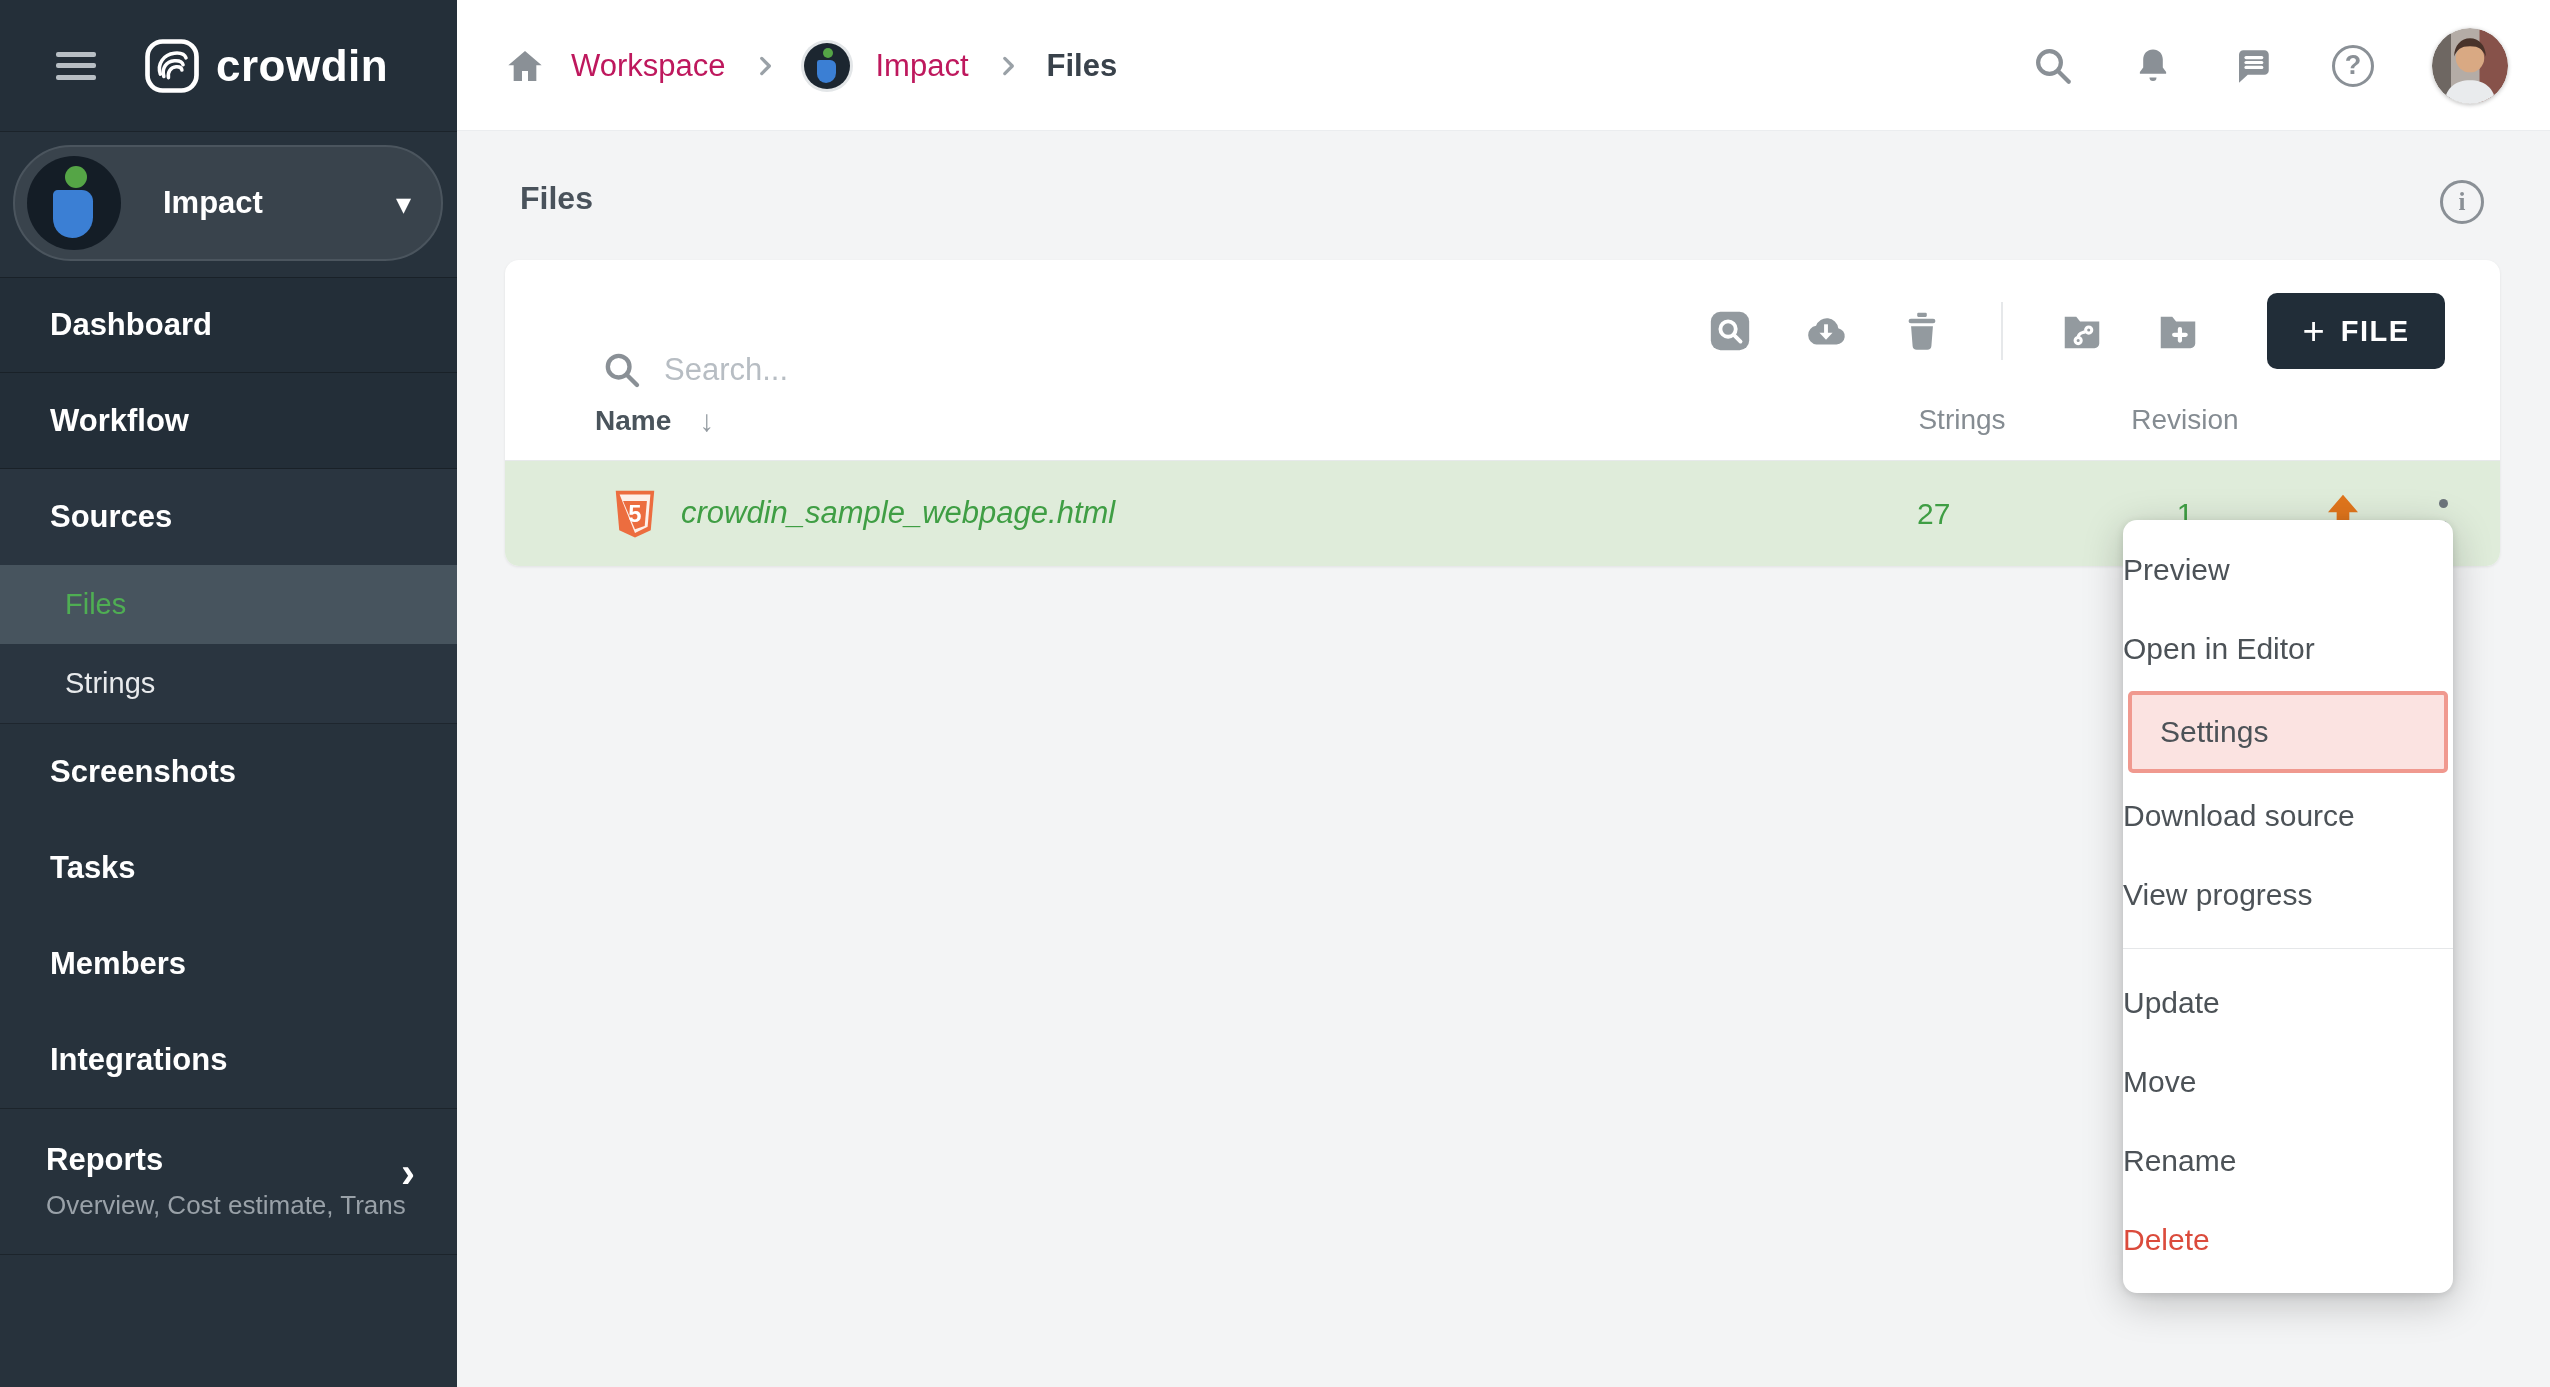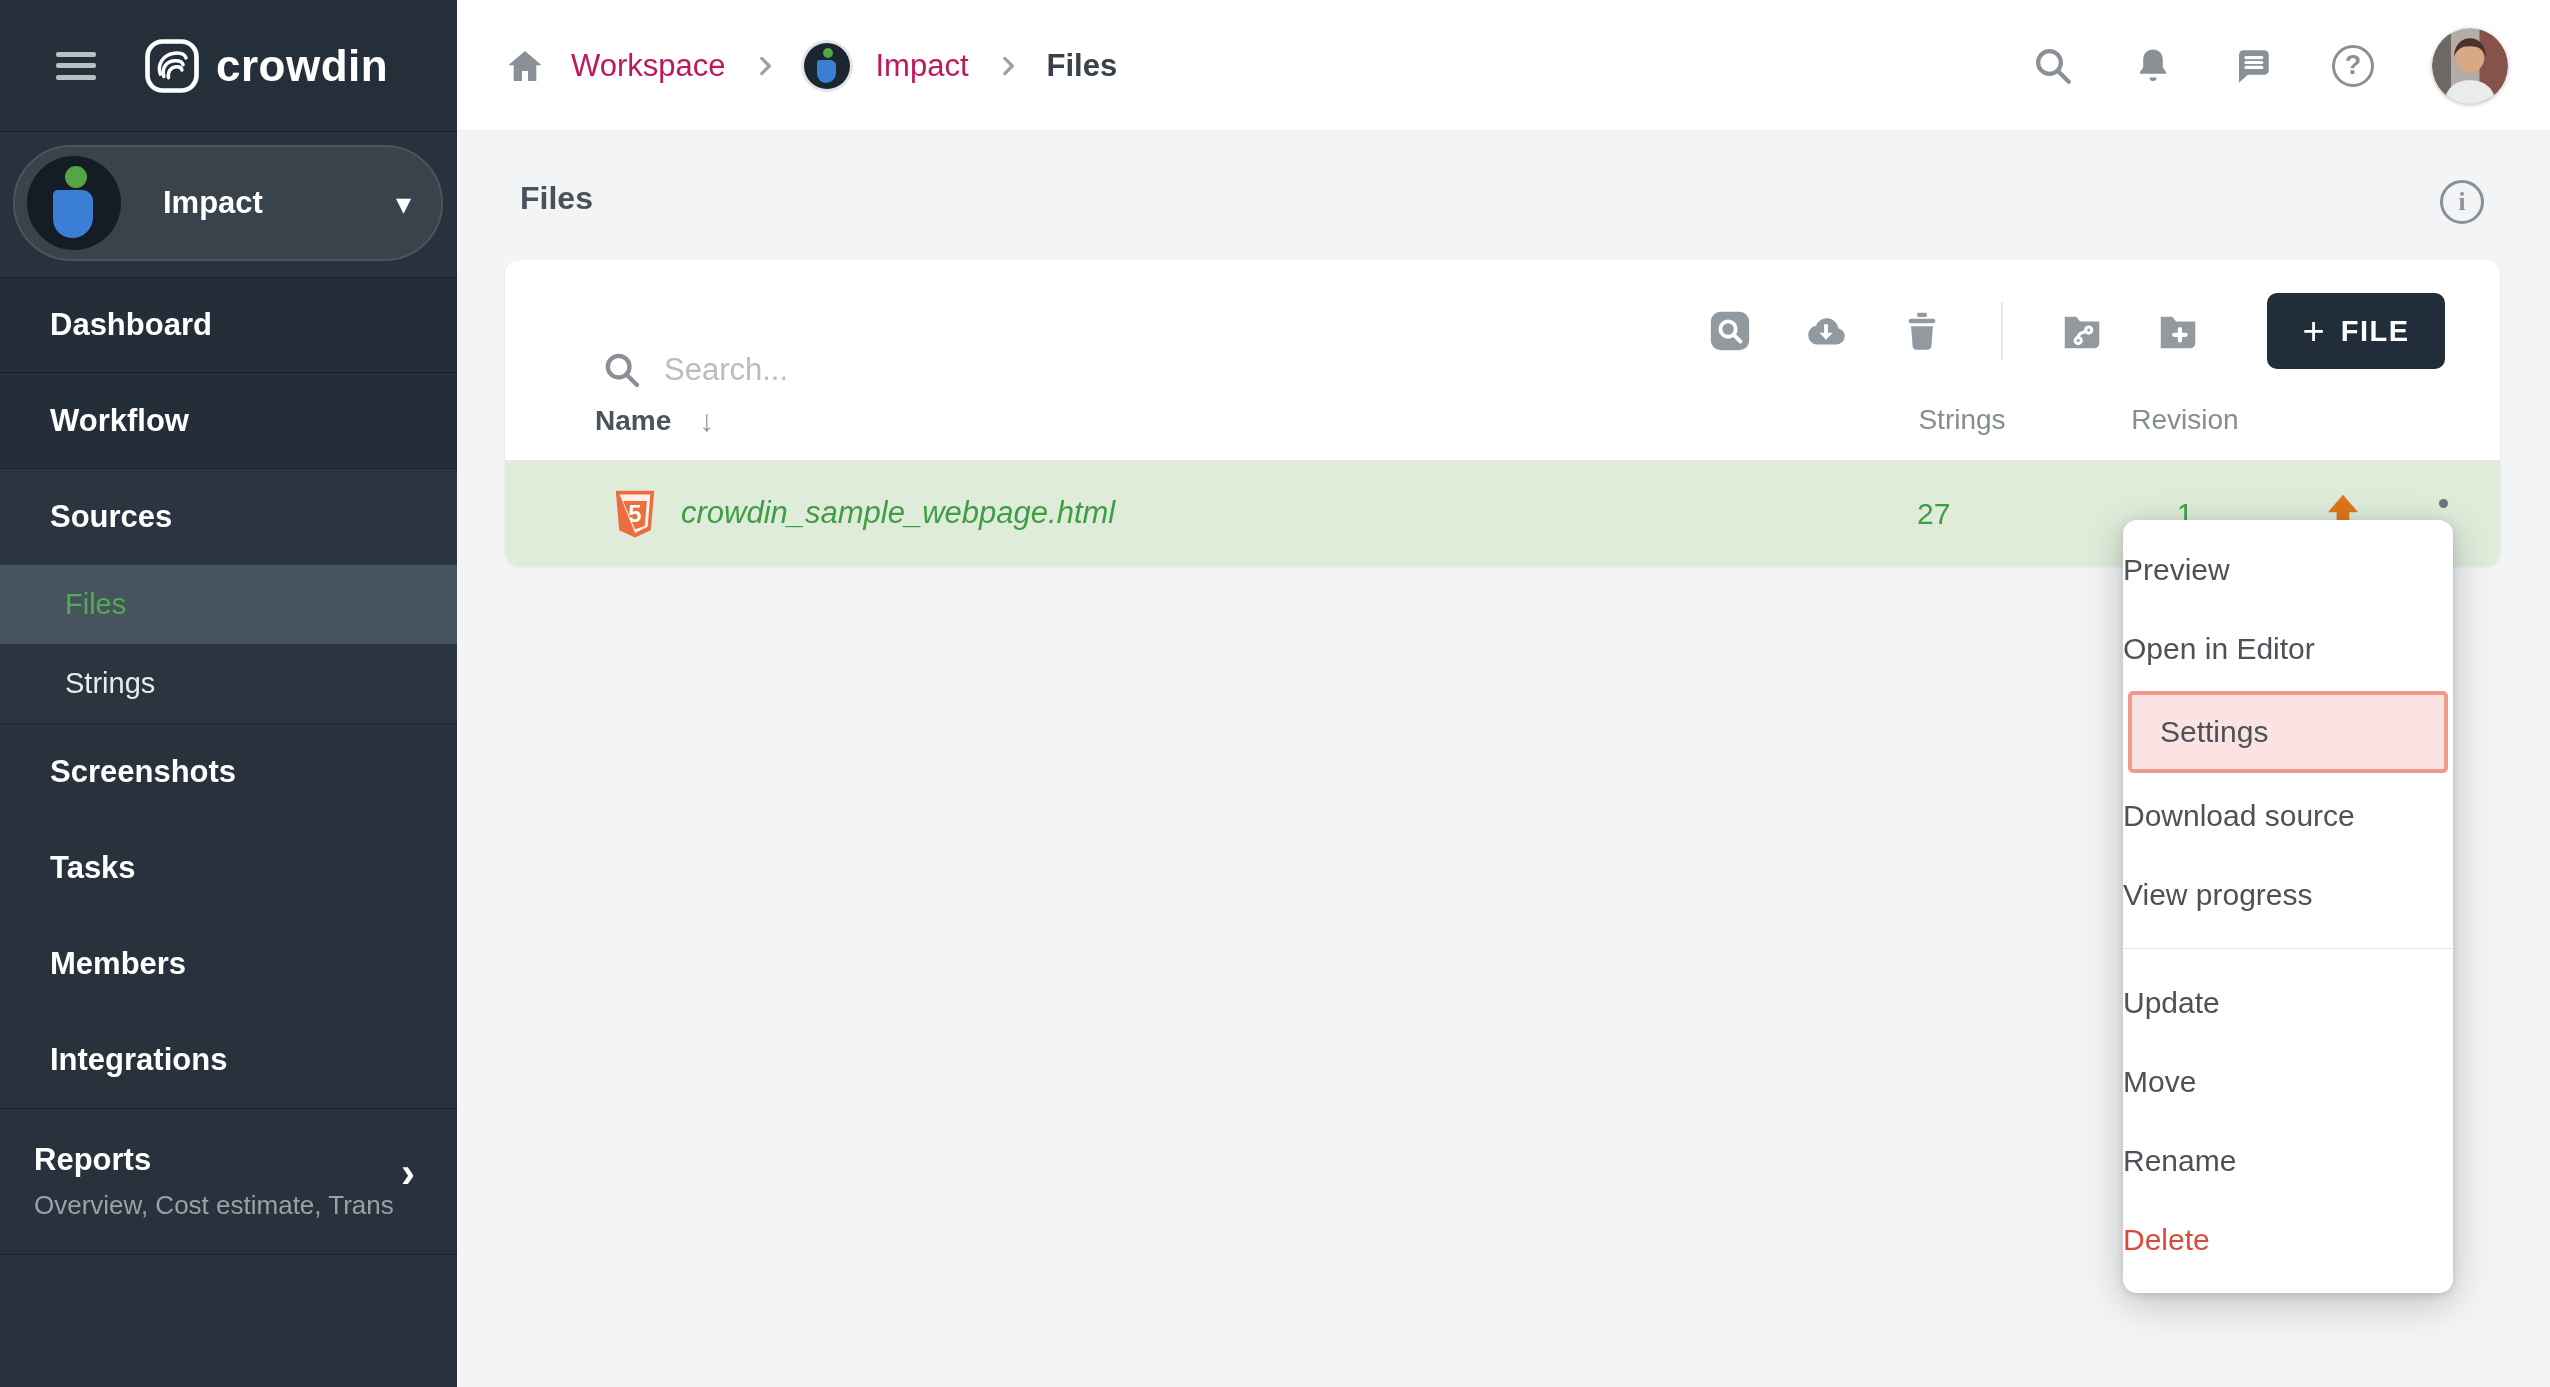--- a/index.html
+++ b/index.html
@@ -31,21 +31,21 @@
   .nav { position:absolute; left:0; top:277px; width:457px; }
   .nav-item { height:96px; display:flex; align-items:center; padding-left:50px;
       color:#fff; font-size:31px; font-weight:600; cursor:pointer; }
   .zone-a { background:#232e38; border-bottom:1px solid rgba(0,0,0,.28); }
   .zone-a:first-child { border-top:1px solid rgba(0,0,0,.28); }
   .sources-group { background:#2a3540; border-bottom:1px solid rgba(0,0,0,.28); }
   .sub-item { height:79px; display:flex; align-items:center; padding-left:65px;
       color:#e8eaec; font-size:29px; font-weight:400; cursor:pointer; }
   .sub-item.active { background:#47545e; color:#4fae53; }
   .reports { height:147px; border-top:1px solid rgba(0,0,0,.28); border-bottom:1px solid rgba(0,0,0,.28);
-      display:flex; flex-direction:column; justify-content:center; padding-left:34px; cursor:pointer; position:relative; }
+      display:flex; flex-direction:column; justify-content:center; padding-left:46px; cursor:pointer; position:relative; }
   .reports .r-label { color:#fff; font-size:31px; font-weight:700; }
   .reports .r-sub { color:#99a1a8; font-size:26px; margin-top:12px; width:360px; white-space:nowrap; overflow:hidden; }
   .reports .r-chevron { position:absolute; right:42px; top:40px; color:#fff; font-size:42px; font-weight:700; }
 
   
   .topbar { position:absolute; left:457px; top:0; width:2093px; height:131px; background:#fff; border-bottom:1px solid #ebedef; }
   .breadcrumb { position:absolute; left:48px; top:0; height:131px; display:flex; align-items:center; gap:26px; }
   .crumb { color:#be185d; font-size:31px; cursor:pointer; }
   .crumb.current { color:#39424b; font-weight:600; cursor:default; }
   .crumb-chevron svg { width:26px; height:26px; display:block; }

